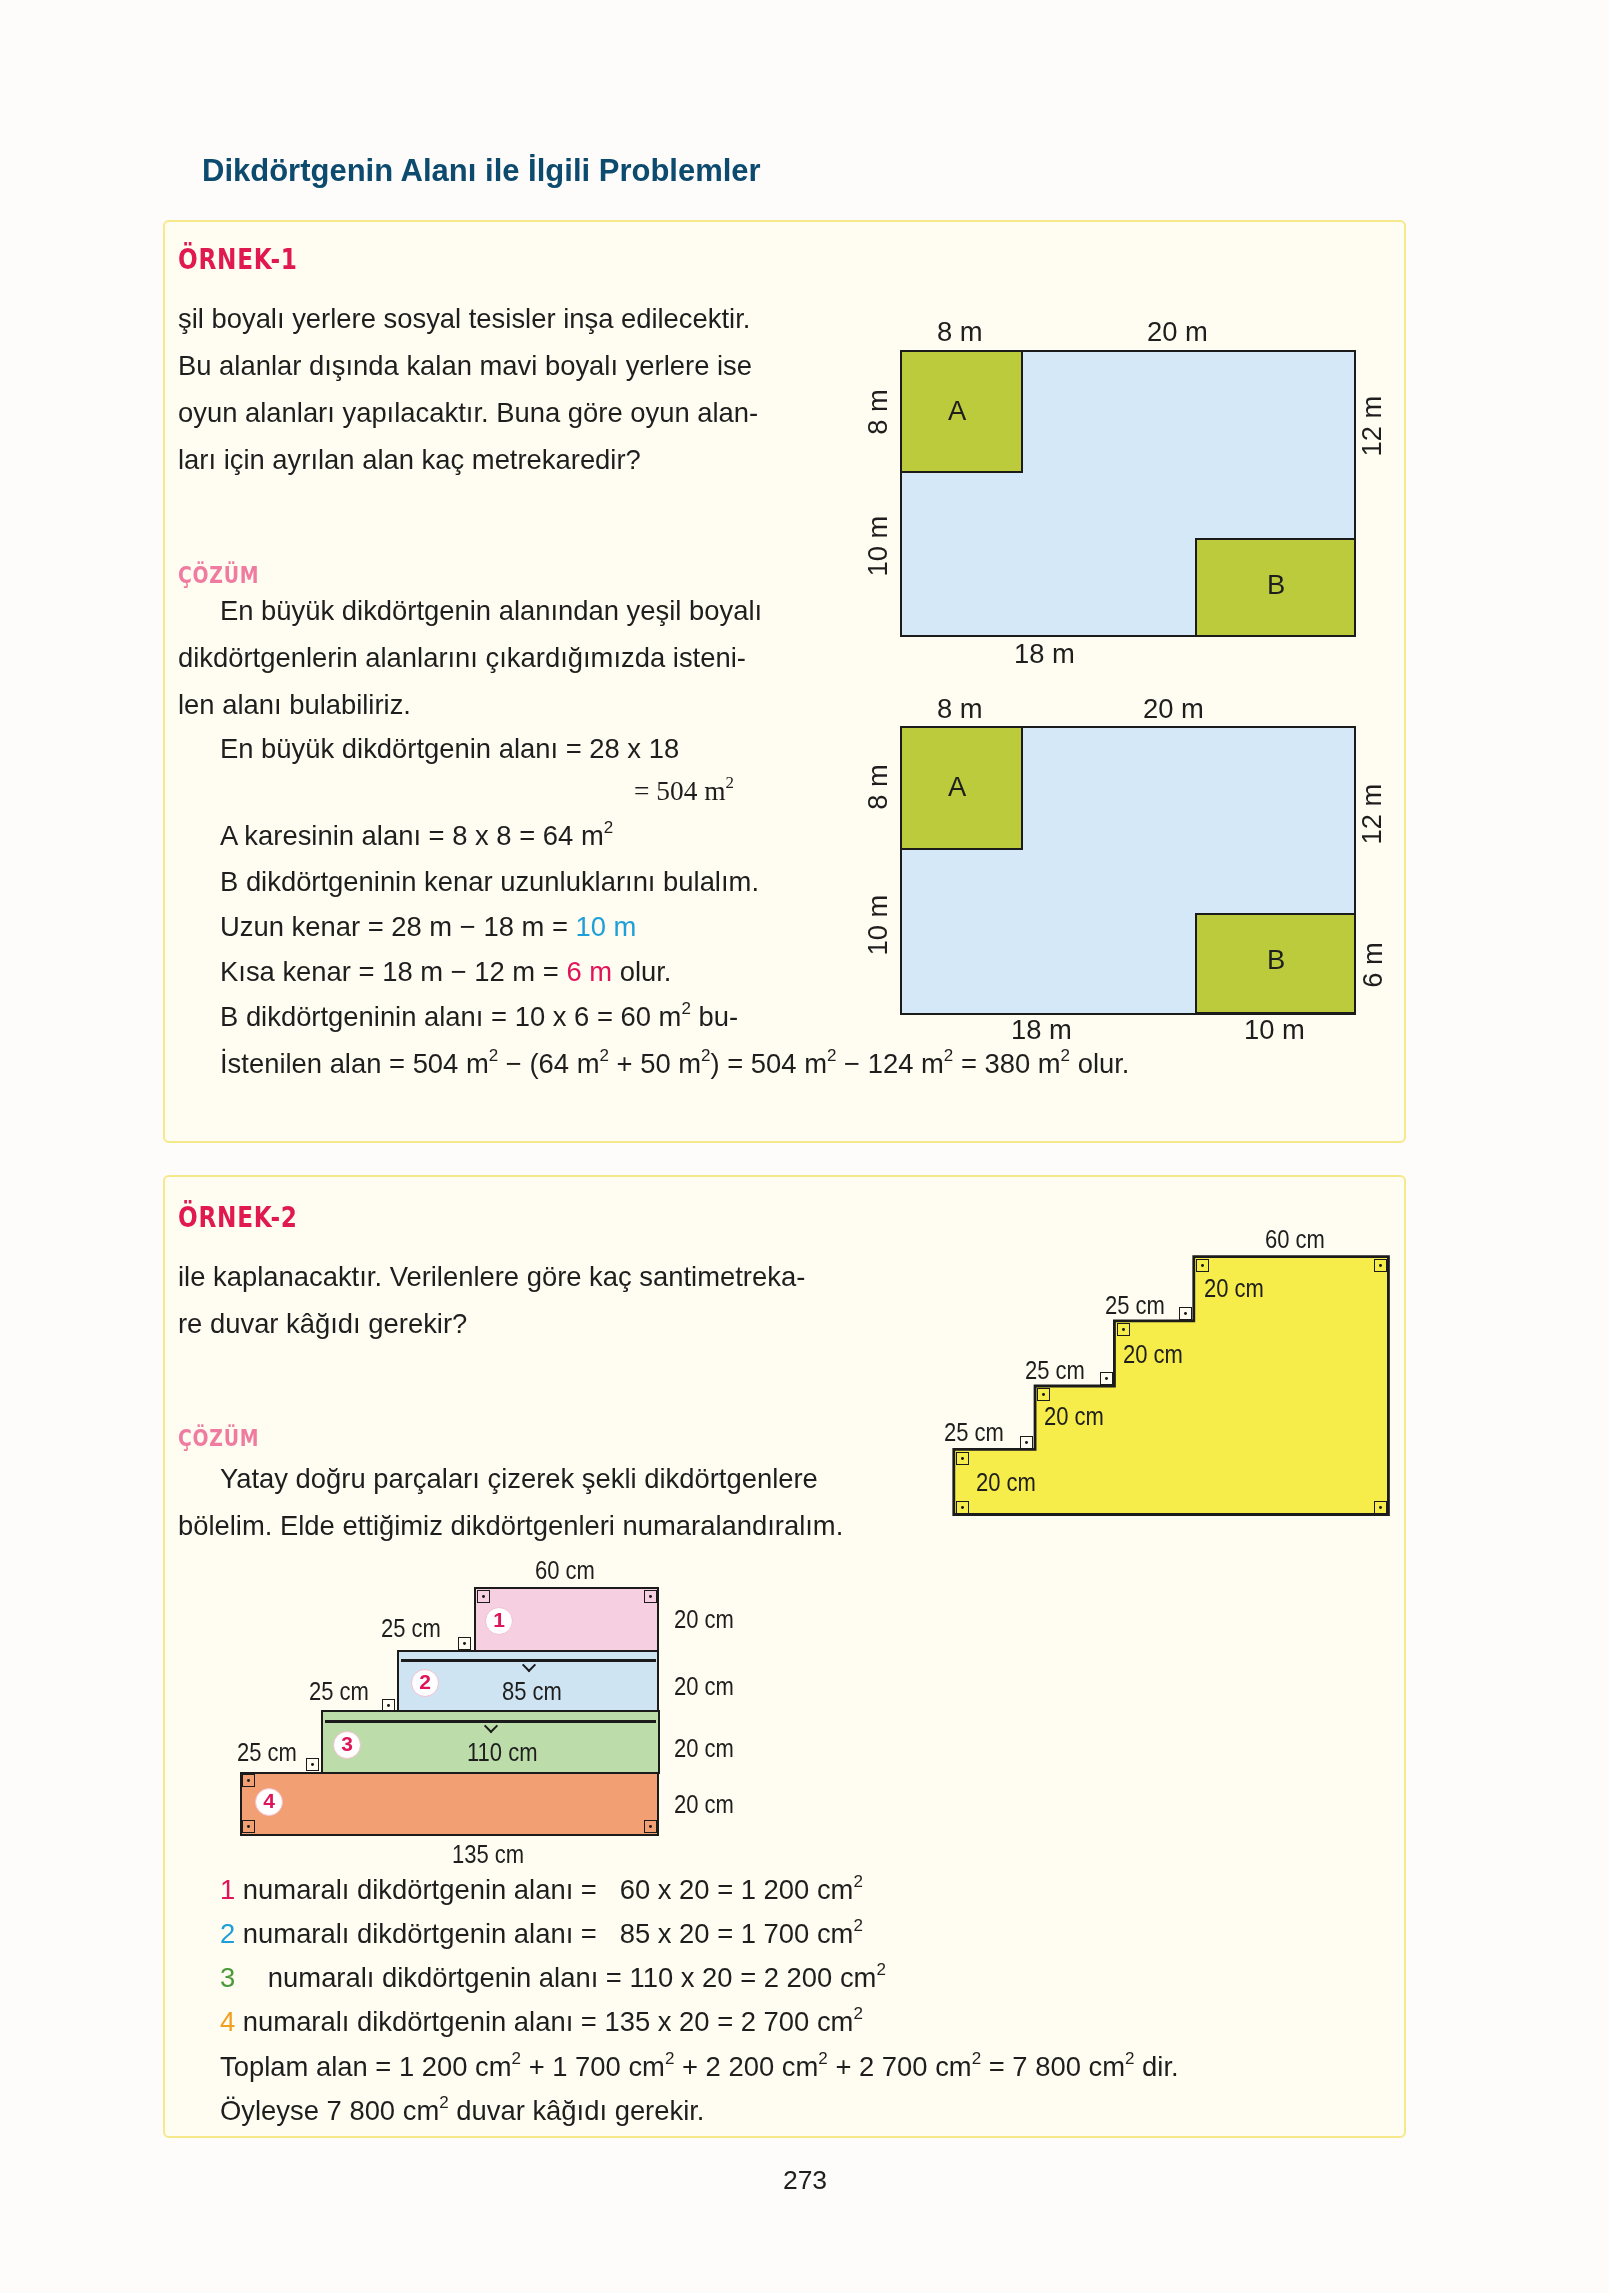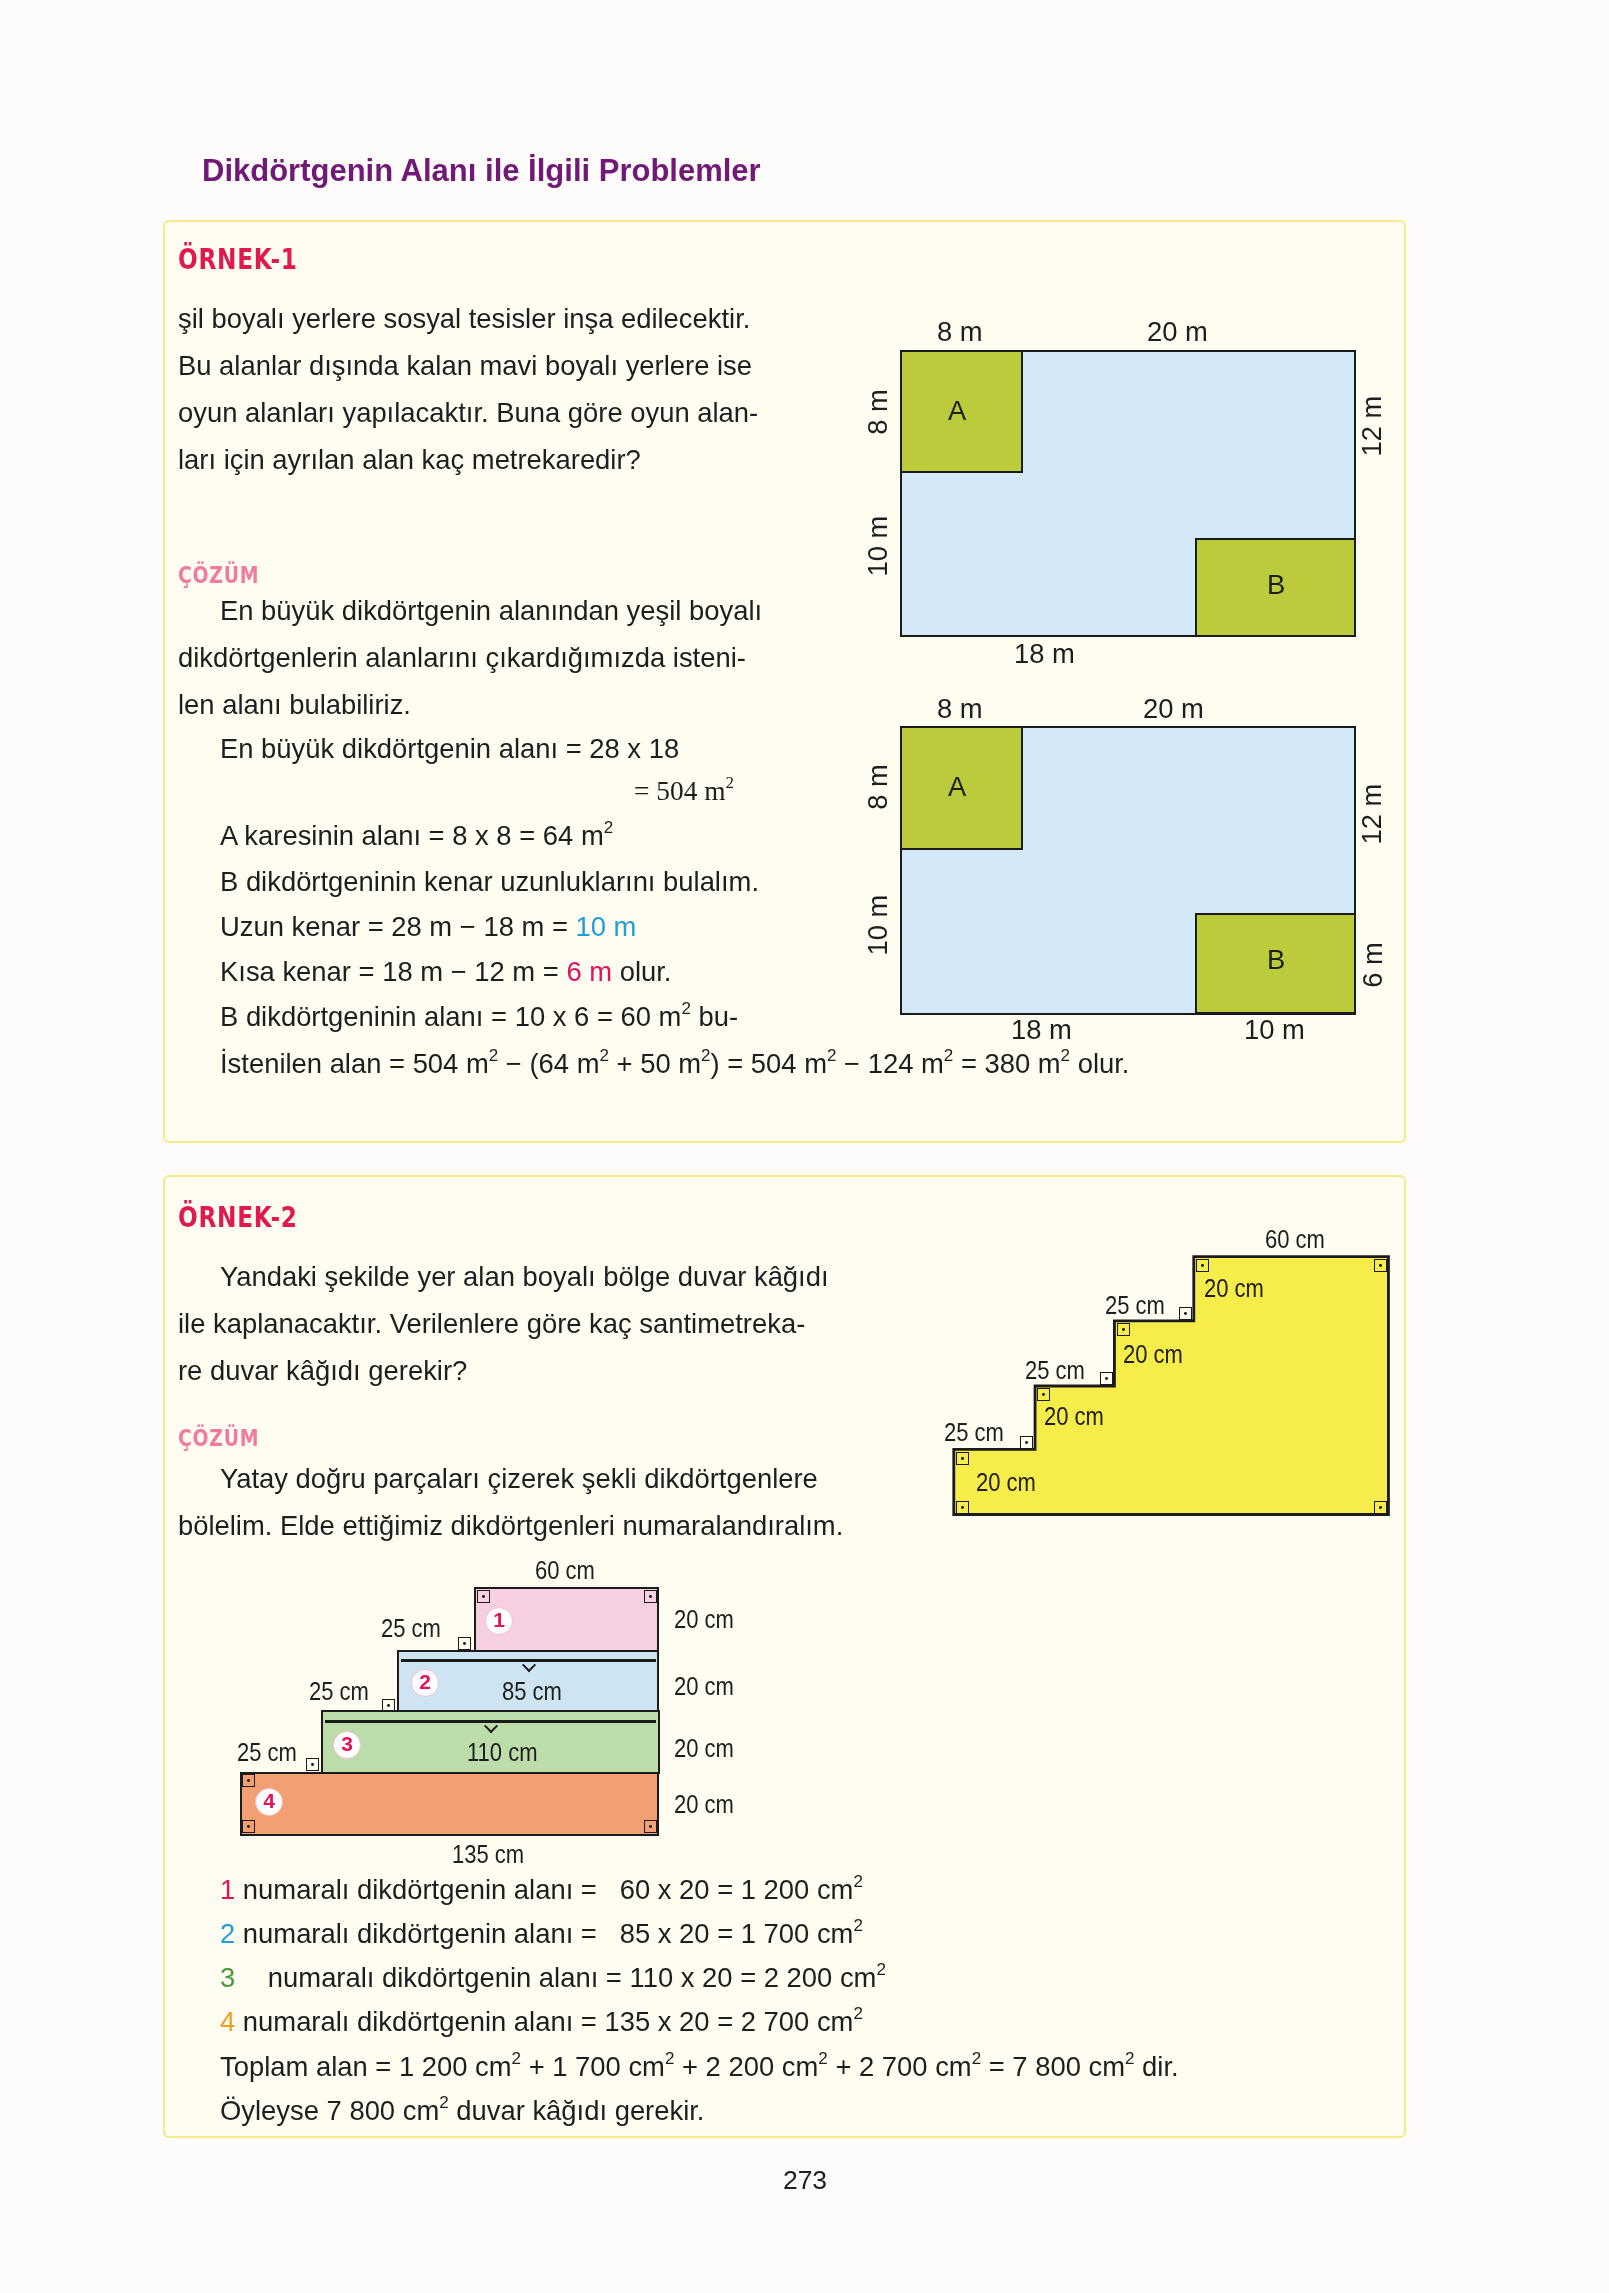--- a/index.html
+++ b/index.html
@@ -4,21 +4,21 @@
 <style>
   html, body { margin: 0; padding: 0; }
   body {
     width: 1610px; height: 2294px; position: relative; overflow: hidden;
     background: #fefcfb;
     font-family: "Liberation Sans", sans-serif;
     color: #1f1f1f;
   }
   .abs { position: absolute; }
   .page-title {
-    left: 202px; top: 153px; font-size: 31px; font-weight: bold; color: #701a75;
+    left: 202px; top: 153px; font-size: 31px; font-weight: bold; color: #0c4a6e;
     letter-spacing: 0px;
   }
   .box {
     position: absolute; left: 163px; width: 1243px;
     background: #fffcf1; border: 2.8px solid #f5e98a; border-radius: 5.7px;
     box-sizing: border-box;
   }
   .box1 { top: 220px; height: 923px; }
   .box2 { top: 1175px; height: 963px; }
   .ornek {
@@ -119,21 +119,20 @@
   <div class="vlbl red" style="left:1350px; top:949px;">6 m</div>
   <div class="lbl" style="left:1011px; top:1014px;">18 m</div>
   <div class="lbl cyan" style="left:1244px; top:1014px;">10 m</div>
 </div>
 
 <div class="box box2"></div>
 
 <div class="abs ornek" style="left:178px; top:1200px;">ÖRNEK-2</div>
 
 <div class="abs" style="left:178px; top:1253px;">
-  <div class="txt" style="padding-left:42px;">Yandaki şekilde yer alan boyalı bölge duvar kâğıdı</div>
   <div class="txt">ile kaplanacaktır. Verilenlere göre kaç santimetreka-</div>
   <div class="txt">re duvar kâğıdı gerekir?</div>
 </div>
 
 <div class="abs cozum" style="left:178px; top:1425px;">ÇÖZÜM</div>
 
 <div class="abs" style="left:178px; top:1455px;">
   <div class="txt" style="padding-left:42px;">Yatay doğru parçaları çizerek şekli dikdörtgenlere</div>
   <div class="txt">bölelim. Elde ettiğimiz dikdörtgenleri numaralandıralım.</div>
 </div>

